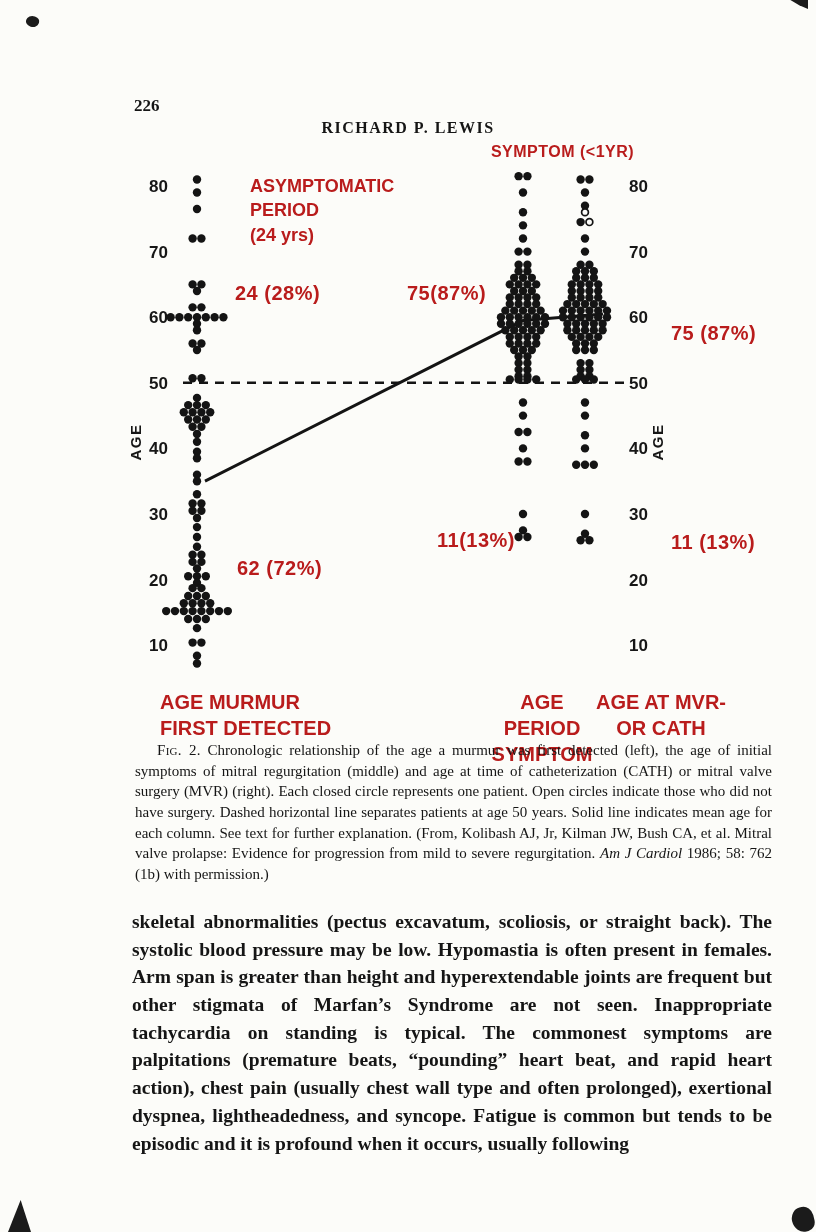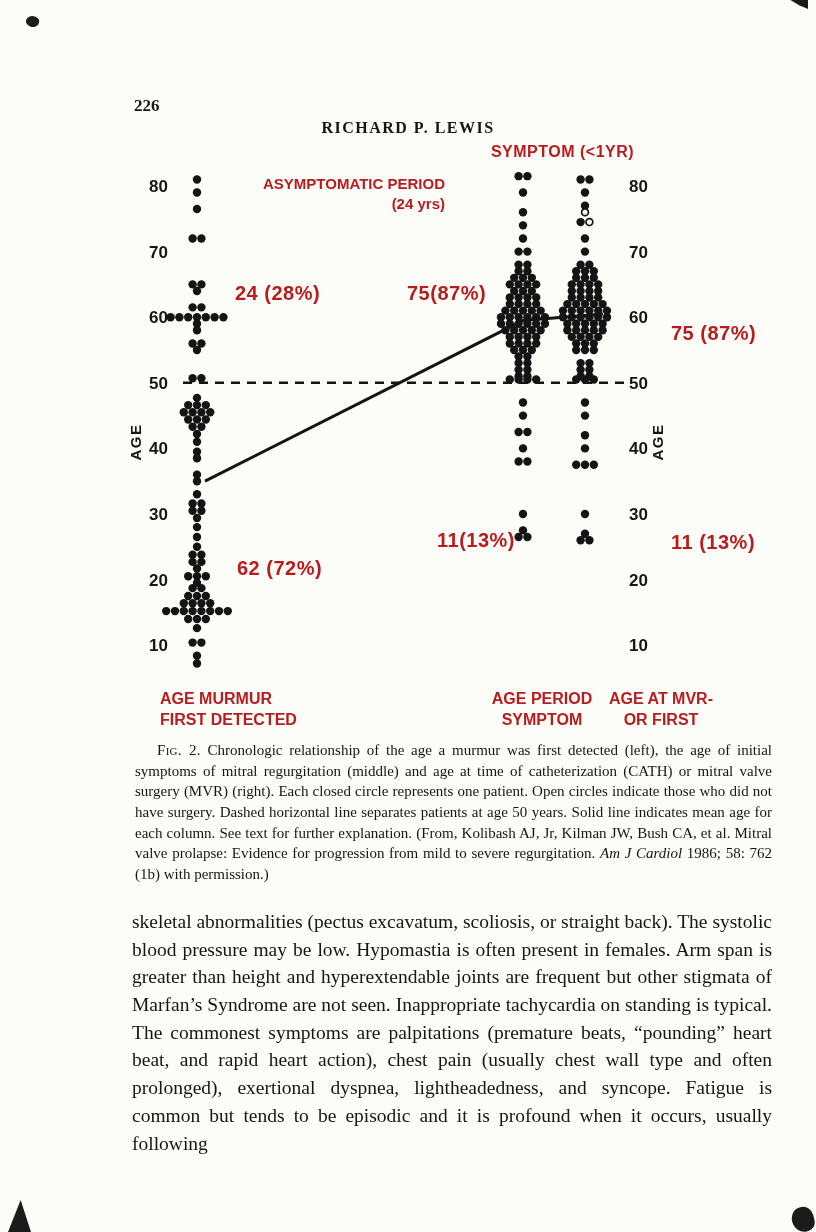--- a/index.html
+++ b/index.html
@@ -7,48 +7,48 @@
        font-family:"Liberation Serif",serif;color:#151515;}
   .abs{position:absolute;}
 
   
   .page-number{left:134px;top:96px;font-size:17px;font-weight:700;}
   .running-head{left:0;right:0;top:99px;text-align:center;font-size:16px;font-weight:700;letter-spacing:1.5px;margin-top:20px;}
 
   
   .fig-text{font-family:"Liberation Sans",sans-serif;font-weight:700;color:#b91c1c;}
   .symptom-header{left:455px;top:143px;width:215px;text-align:center;font-size:16px;letter-spacing:.5px;}
-  .asym{left:250px;top:174px;width:195px;text-align:right;font-size:15px;line-height:1.35;}
+  .asym{left:250px;top:174px;width:195px;text-align:left;font-size:18px;line-height:1.35;}
   .ann{font-size:20px;letter-spacing:.5px;}
   .ann-left-above{left:235px;top:282px;}
   .ann-mid-above{left:407px;top:282px;}
   .ann-right-above{left:671px;top:282px;margin-top:40px;}
   .ann-mid-below{left:437px;top:529px;}
   .ann-right-below{left:671px;top:531px;}
   .ann-left-below{left:237px;top:557px;}
-  .col-label{font-size:16px;line-height:1.3;}
+  .col-label{font-size:20px;line-height:1.3;}
   .col-label-left{left:160px;top:689px;text-align:left;}
   .col-label-mid{left:487px;top:689px;width:110px;text-align:center;}
   .col-label-right{left:596px;top:689px;width:130px;text-align:center;}
 
   
   #figure-svg{left:0;top:140px;}
   #figure-svg text{font-family:"Liberation Sans",sans-serif;font-weight:700;fill:#161616;}
   #figure-svg .tick{font-size:17px;}
   #figure-svg .axis-label{font-size:15px;letter-spacing:1.5px;}
 
   
   .caption{left:135px;top:740px;width:637px;margin:0;font-size:15px;line-height:1.38;
            text-align:justify;text-indent:22px;}
   .caption .smallcaps{font-variant:small-caps;letter-spacing:.3px;}
   .caption .italic{font-style:italic;}
 
   
   .body-text{left:132px;top:908px;width:640px;margin:0;font-size:19.5px;line-height:1.42;
-             text-align:justify;}
+             text-align:justify;font-weight:bold;}
 
   
   .artifact{background:#1b1b1b;position:absolute;}
   .artifact.tl{left:26px;top:16px;width:13px;height:11px;border-radius:55% 40% 50% 45%;transform:rotate(18deg);}
   .artifact.tr{left:786px;top:0;width:22px;height:14px;clip-path:polygon(20% 0,100% 0,100% 65%,60% 38%);}
   .artifact.bl{left:8px;top:1200px;width:23px;height:32px;clip-path:polygon(0 100%,55% 0,100% 100%);}
   .artifact.br{left:792px;top:1207px;width:22px;height:25px;border-radius:50% 45% 40% 55%;transform:rotate(-14deg);}
 </style>
 </head>
 <body>
@@ -354,21 +354,21 @@
 <div class="abs fig-text col-label col-label-left">
   <div>AGE MURMUR</div>
   <div>FIRST DETECTED</div>
 </div>
 <div class="abs fig-text col-label col-label-mid">
   <div>AGE PERIOD</div>
   <div>SYMPTOM</div>
 </div>
 <div class="abs fig-text col-label col-label-right">
   <div>AGE AT MVR-</div>
-  <div>OR FIRST</div>
+  <div>OR CATH</div>
 </div>
 
 <p class="abs caption"><span class="smallcaps">Fig. 2.</span><span> Chronologic relationship of the age a murmur was first detected (left), the age of initial symptoms of mitral regurgitation (middle) and age at time of catheterization (CATH) or mitral valve surgery (MVR) (right). Each closed circle represents one patient. Open circles indicate those who did not have surgery. Dashed horizontal line separates patients at age 50 years. Solid line indicates mean age for each column. See text for further explanation. (From, Kolibash AJ, Jr, Kilman JW, Bush CA, et al. Mitral valve prolapse: Evidence for progression from mild to severe regurgitation. </span><span class="italic">Am J Cardiol</span><span> 1986; 58: 762 (1b) with permission.)</span></p>
 
 <p class="abs body-text">skeletal abnormalities (pectus excavatum, scoliosis, or straight back). The systolic blood pressure may be low. Hypomastia is often present in females. Arm span is greater than height and hyperextendable joints are frequent but other stigmata of Marfan’s Syndrome are not seen. Inappropriate tachycardia on standing is typical. The commonest symptoms are palpitations (premature beats, “pounding” heart beat, and rapid heart action), chest pain (usually chest wall type and often prolonged), exertional dyspnea, lightheadedness, and syncope. Fatigue is common but tends to be episodic and it is profound when it occurs, usually following</p>
 
 <div class="artifact tl"></div>
 <div class="artifact tr"></div>
 <div class="artifact bl"></div>
 <div class="artifact br"></div>

